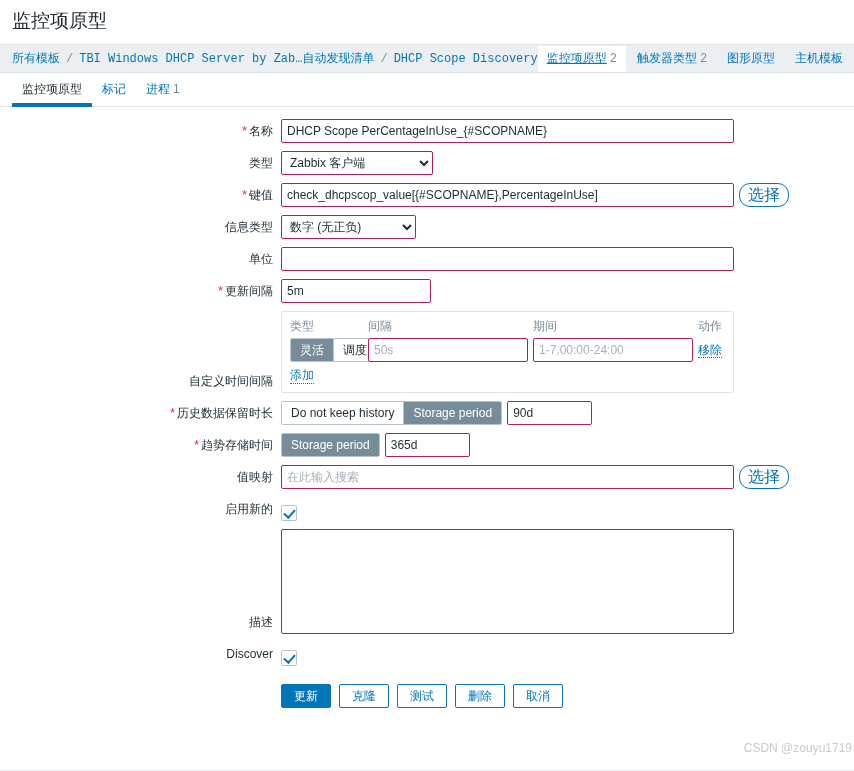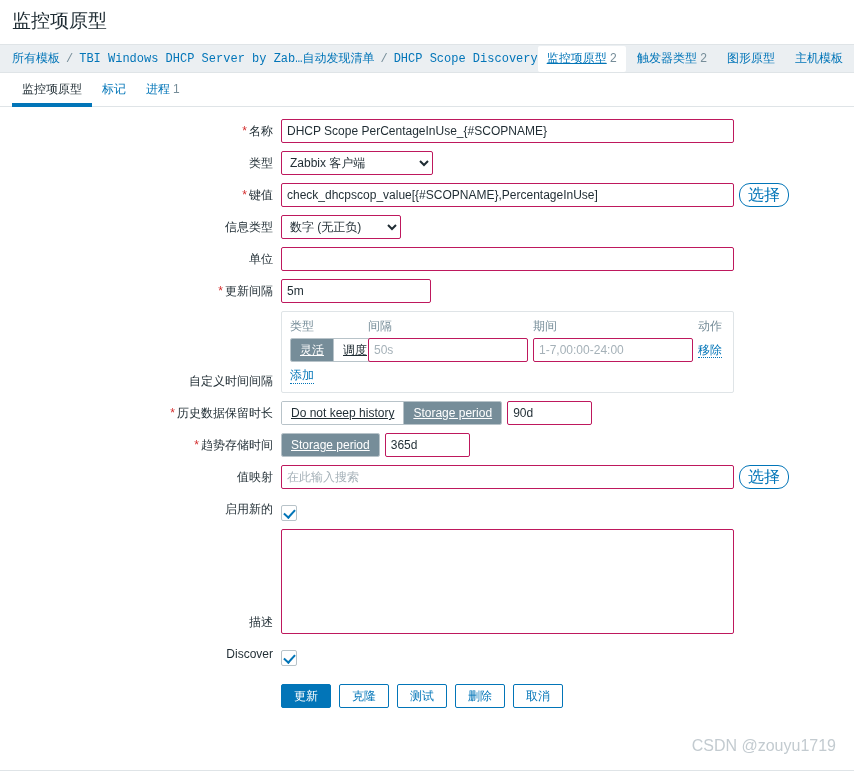--- a/index.html
+++ b/index.html
@@ -223,21 +223,20 @@
     font-family: "Liberation Sans", "DejaVu Sans", sans-serif;
     background: #ffffff;
     color: #1f2c33;
     border: none;
     border-right: 1px solid #b8c3c9;
     padding: 0 9px;
     height: 22px;
     cursor: pointer;
     line-height: 22px;
     white-space: nowrap;
-    text-decoration: underline;
   }
   .seg-btn:last-child { border-right: none; }
   .seg-btn.on {
     background: #768d99;
     color: #ffffff;
   }
   .iv-input {
     width: 160px;
   }
   .lnk {
@@ -312,24 +311,24 @@
   }
   .btn-secondary {
     background: #ffffff;
     border: 1px solid #0275b8;
     color: #0275b8;
   }
 
   
   .watermark {
     position: absolute;
-    right: 18px;
+    right: 2px;
     bottom: 16px;
     color: #c3cbd0;
-    font-size: 16px;
+    font-size: 12px;
     user-select: none;
   }
   .bottom-rule {
     position: absolute;
     left: 0; right: 0; bottom: 0;
     height: 1px;
     background: #dfe4e7;
   }
 </style>
 </head>
@@ -386,21 +385,21 @@
     <div class="flabel"><span class="req">*</span><span>键值</span></div>
     <div class="fctl">
       <input type="text" class="w-wide" value="check_dhcpscop_value[{#SCOPNAME},PercentageInUse]" style="">
       <button class="btn-select">选择</button>
     </div>
   </div>
 
   <div class="frow">
     <div class="flabel"><span>信息类型</span></div>
     <div class="fctl">
-      <select class="w-small" style="width:120px">
+      <select class="w-small" style="width:135px">
         <option>数字 (无正负)</option>
       </select>
     </div>
   </div>
 
   <div class="frow">
     <div class="flabel"><span>单位</span></div>
     <div class="fctl">
       <input type="text" class="w-wide" value="" style="">
     </div>

